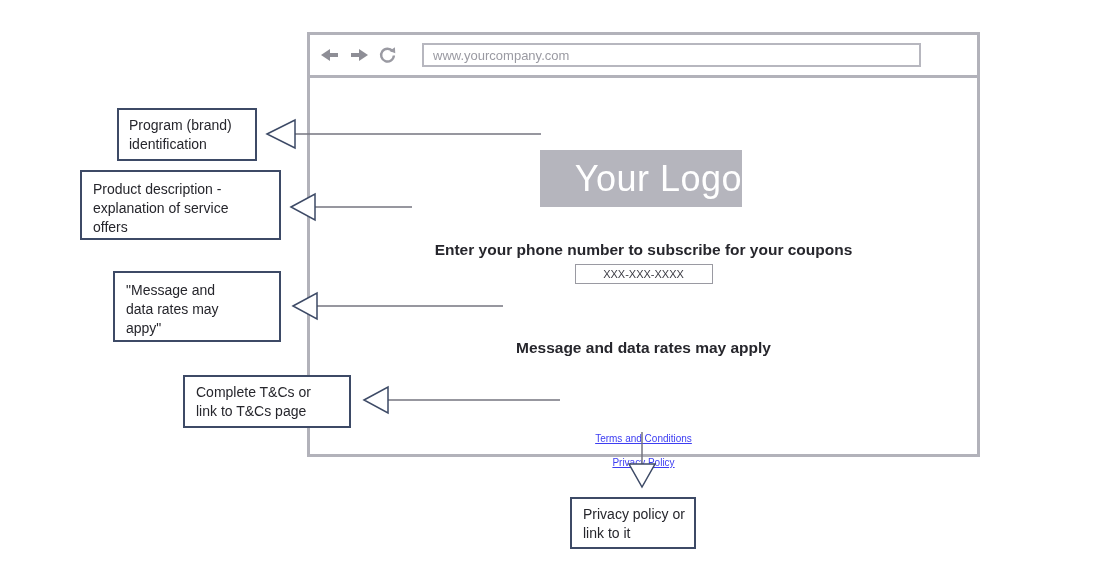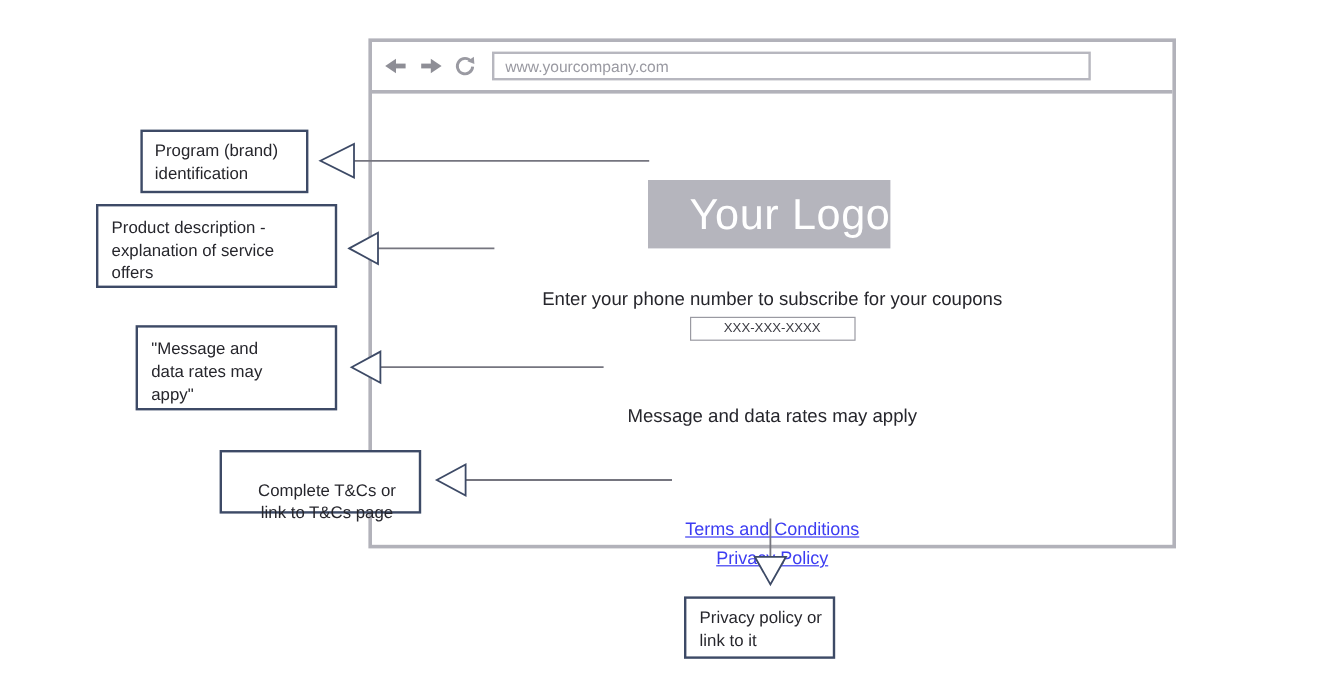--- a/index.html
+++ b/index.html
@@ -27,21 +27,21 @@
     border-bottom: 3px solid #b2b2ba;
     box-sizing: content-box;
     display: flex;
     align-items: center;
     padding: 0 10px;
     gap: 9px;
   }
   .nav-icon { display: inline-block; flex: 0 0 auto; cursor: pointer; }
   .address-bar {
     width: 499px; height: 24px;
-    margin-left: 4px;
+    margin-left: 16px;
     border: 2px solid #b7b7bf;
     box-sizing: border-box;
     padding: 0 0 0 9px;
     font-family: "Liberation Sans", sans-serif;
     font-size: 13px;
     color: #9a9aa2;
     outline: none;
     background: #ffffff;
   }
 
@@ -57,20 +57,21 @@
     letter-spacing: 0.5px;
     text-align: right;
     line-height: 57px;
   }
   .center-text {
     position: absolute;
     left: 0; right: 0;
     text-align: center;
     color: #26262c;
     font-size: 15.5px;
+    font-weight: bold;
   }
   .prompt-text   { top: 163px; }
   .rates-text    { top: 261px; }
   .phone-input {
     position: absolute;
     top: 186px; left: 50%;
     transform: translateX(-50%);
     width: 138px; height: 20px;
     border: 1px solid #9a9aa2;
     box-sizing: border-box;
@@ -79,42 +80,42 @@
     font-size: 11px;
     color: #3c3c44;
     outline: none;
     background: #ffffff;
     padding: 0;
   }
   .page-link {
     position: absolute;
     left: 0; right: 0;
     text-align: center;
-    font-size: 15px;
+    font-size: 10px;
   }
   .page-link a { color: #3d3df2; text-decoration: underline; cursor: pointer; }
   .terms-link   { top: 355px; }
   .privacy-link { top: 379px; }
 
   
   .callout {
     position: absolute;
     border: 2px solid #3d4a66;
     box-sizing: border-box;
     background: #ffffff;
     color: #26262c;
     font-size: 14px;
     line-height: 19px;
     white-space: pre-line;
     z-index: 10;
   }
   .callout-program  { left: 117px; top: 108px; width: 140px; height: 53px; padding: 6px 0 0 10px; }
   .callout-product  { left:  80px; top: 170px; width: 201px; height: 70px; padding: 8px 0 0 11px; }
   .callout-rates    { left: 113px; top: 271px; width: 168px; height: 71px; padding: 8px 0 0 11px; }
-  .callout-terms    { left: 183px; top: 375px; width: 168px; height: 53px; padding: 22px 0 0 11px; text-align: center; }
+  .callout-terms    { left: 183px; top: 375px; width: 168px; height: 53px; padding: 6px 0 0 11px; }
   .callout-privacy  { left: 570px; top: 497px; width: 126px; height: 52px; padding: 6px 0 0 11px; }
 
   
   .arrow-overlay {
     position: absolute;
     left: 0; top: 0;
     width: 1119px; height: 576px;
     pointer-events: none;
     z-index: 5;
   }

